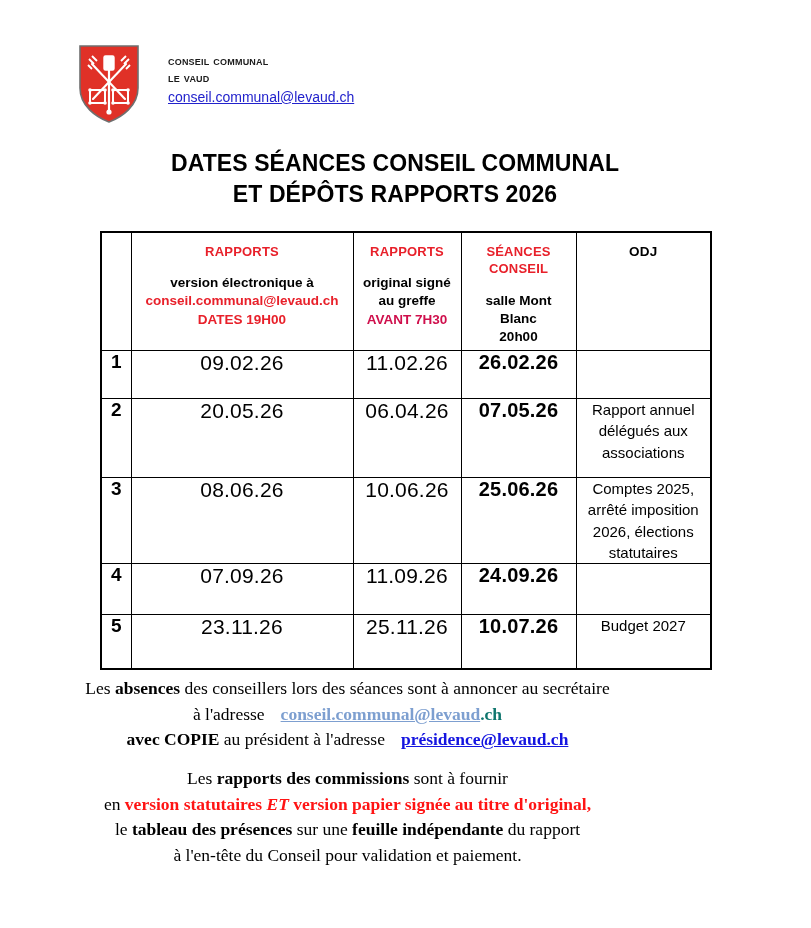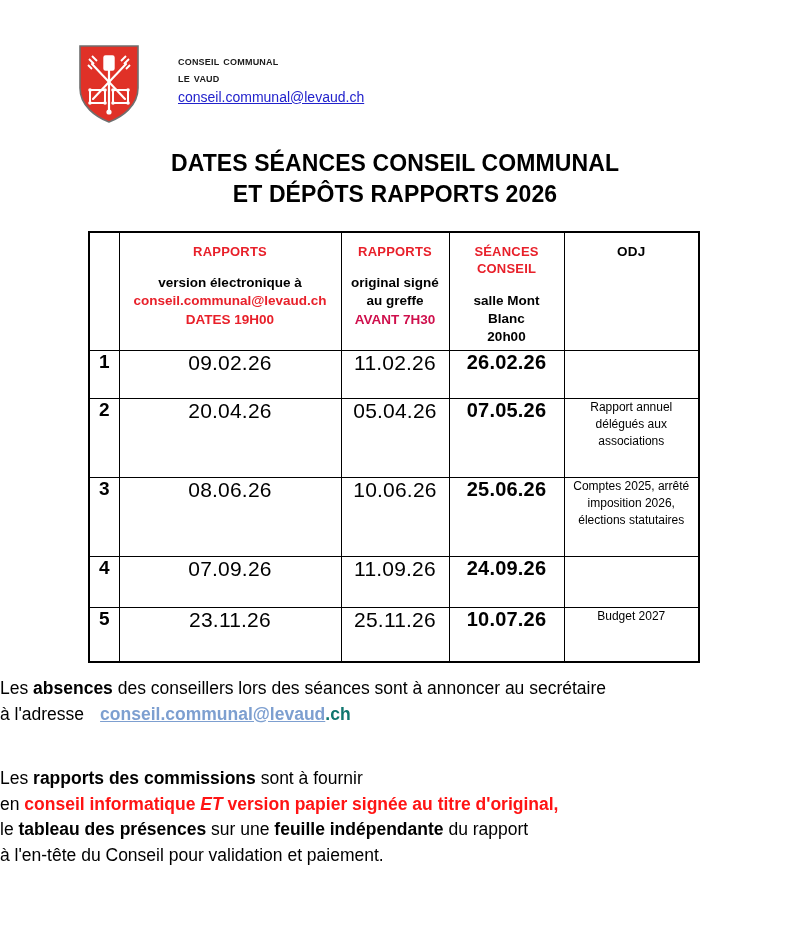--- a/index.html
+++ b/index.html
@@ -16,21 +16,21 @@
     position: relative;
   }
 
   
   .letterhead {
     position: absolute;
     left: 78px;
     top: 44px;
     display: flex;
     align-items: flex-start;
-    gap: 38px;
+    gap: 28px;
   }
   .crest {
     width: 62px;
     height: 80px;
     flex: 0 0 auto;
     display: block;
   }
   .lh-text {
     padding-top: 8px;
     line-height: 1.28;
@@ -62,21 +62,21 @@
     font-weight: bold;
     font-size: 23px;
     line-height: 1.33;
     letter-spacing: .1px;
   }
   .doc-title .tl { display: block; }
 
   
   .sched-wrap {
     position: absolute;
-    left: 88px;
+    left: 100px;
     top: 231px;
     width: 610px;
   }
   table.sched {
     border-collapse: collapse;
     width: 610px;
     table-layout: fixed;
     border: 2px solid #000;
   }
   table.sched col.c-num   { width: 30px; }
@@ -140,35 +140,37 @@
     font-size: 21px;
     padding: 7px 0 0 0;
     letter-spacing: .2px;
   }
   .cell-date.bold {
     font-weight: bold;
     font-size: 20px;
   }
   .cell-odj {
     text-align: center;
-    font-size: 12px;
+    font-size: 15px;
     line-height: 1.42;
     padding: 10px 6px 6px 6px;
   }
   .r1 td { height: 47px; }
   .r2 td { height: 78px; }
   .r3 td { height: 78px; }
   .r4 td { height: 50px; }
   .r5 td { height: 53px; }
 
   
   .foot {
     position: absolute;
     left: 0;
     width: 695px;
+    text-align: center;
+    font-family: Liberation Serif, serif;
   }
   .foot-a { top: 676px; }
   .foot-b { top: 766px; }
   .fline {
     font-size: 17.5px;
     line-height: 1.47;
     letter-spacing: 0;
   }
   .fline b { font-weight: bold; }
   .mail-steel {
@@ -294,22 +296,22 @@
       <tr class="brow r1">
         <td class="cell-num">1</td>
         <td class="cell-date">09.02.26</td>
         <td class="cell-date">11.02.26</td>
         <td class="cell-date bold">26.02.26</td>
         <td class="cell-odj"></td>
       </tr>
 
       <tr class="brow r2">
         <td class="cell-num">2</td>
-        <td class="cell-date">20.04.26</td>
-        <td class="cell-date">05.04.26</td>
+        <td class="cell-date">20.05.26</td>
+        <td class="cell-date">06.04.26</td>
         <td class="cell-date bold">07.05.26</td>
         <td class="cell-odj">Rapport annuel délégués aux associations</td>
       </tr>
 
       <tr class="brow r3">
         <td class="cell-num">3</td>
         <td class="cell-date">08.06.26</td>
         <td class="cell-date">10.06.26</td>
         <td class="cell-date bold">25.06.26</td>
         <td class="cell-odj">Comptes 2025, arrêté imposition 2026, élections statutaires</td>
@@ -332,23 +334,24 @@
       </tr>
     </tbody>
   </table>
 </div>
 
 <div class="foot foot-a">
   <div class="fline"><span>Les </span><b>absences</b><span> des conseillers lors des séances sont à annoncer au secrétaire</span></div>
 
   <div class="fline"><span>à l'adresse</span><span class="sp"></span><span class="sp"></span><a class="mail-steel" href="#">conseil.communal@levaud</a><span class="mail-steel-tail">.ch</span></div>
 
+  <div class="fline"><b>avec COPIE</b><span> au président à l'adresse</span><span class="sp"></span><span class="sp"></span><a class="mail-blue" href="#">présidence@levaud.ch</a></div>
 </div>
 
 <div class="foot foot-b">
   <div class="fline"><span>Les </span><b>rapports des commissions</b><span> sont à fournir</span></div>
 
-  <div class="fline"><span>en </span><span class="red-strong"><span>conseil informatique </span><i>ET</i><span> version papier signée au titre d'original,</span></span></div>
+  <div class="fline"><span>en </span><span class="red-strong"><span>version statutaires </span><i>ET</i><span> version papier signée au titre d'original,</span></span></div>
 
   <div class="fline"><span>le </span><b>tableau des présences</b><span> sur une </span><b>feuille indépendante</b><span> du rapport</span></div>
 
   <div class="fline">à l'en-tête du Conseil pour validation et paiement.</div>
 </div>
 
 </body></html>

